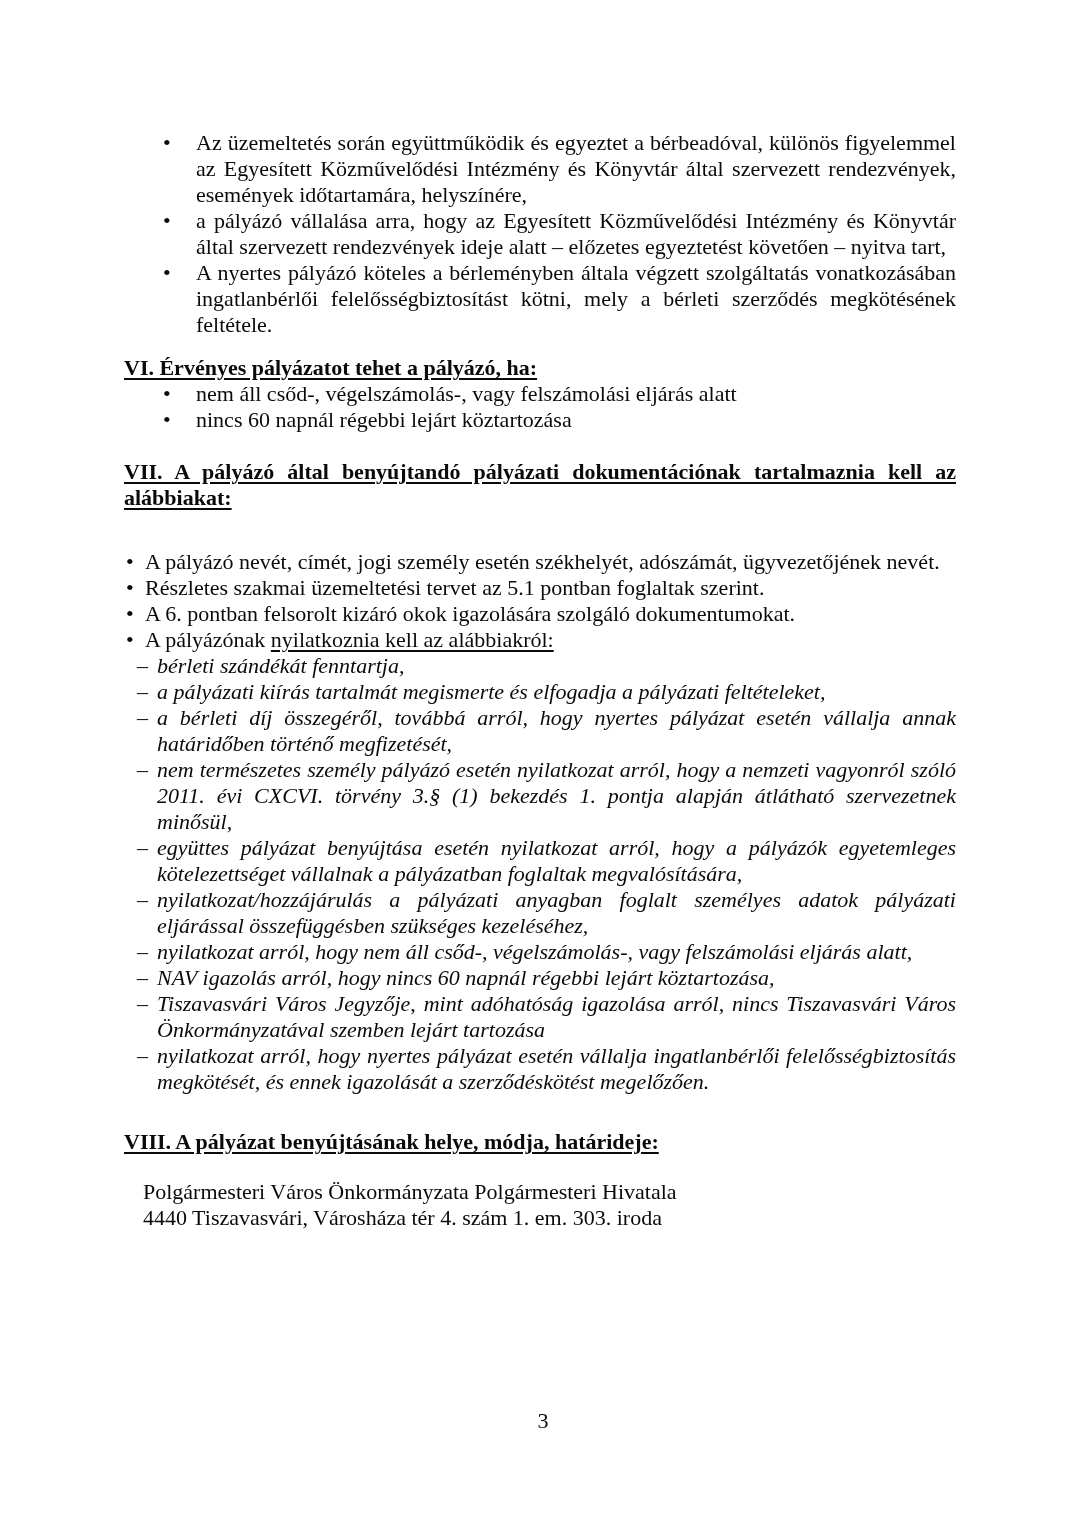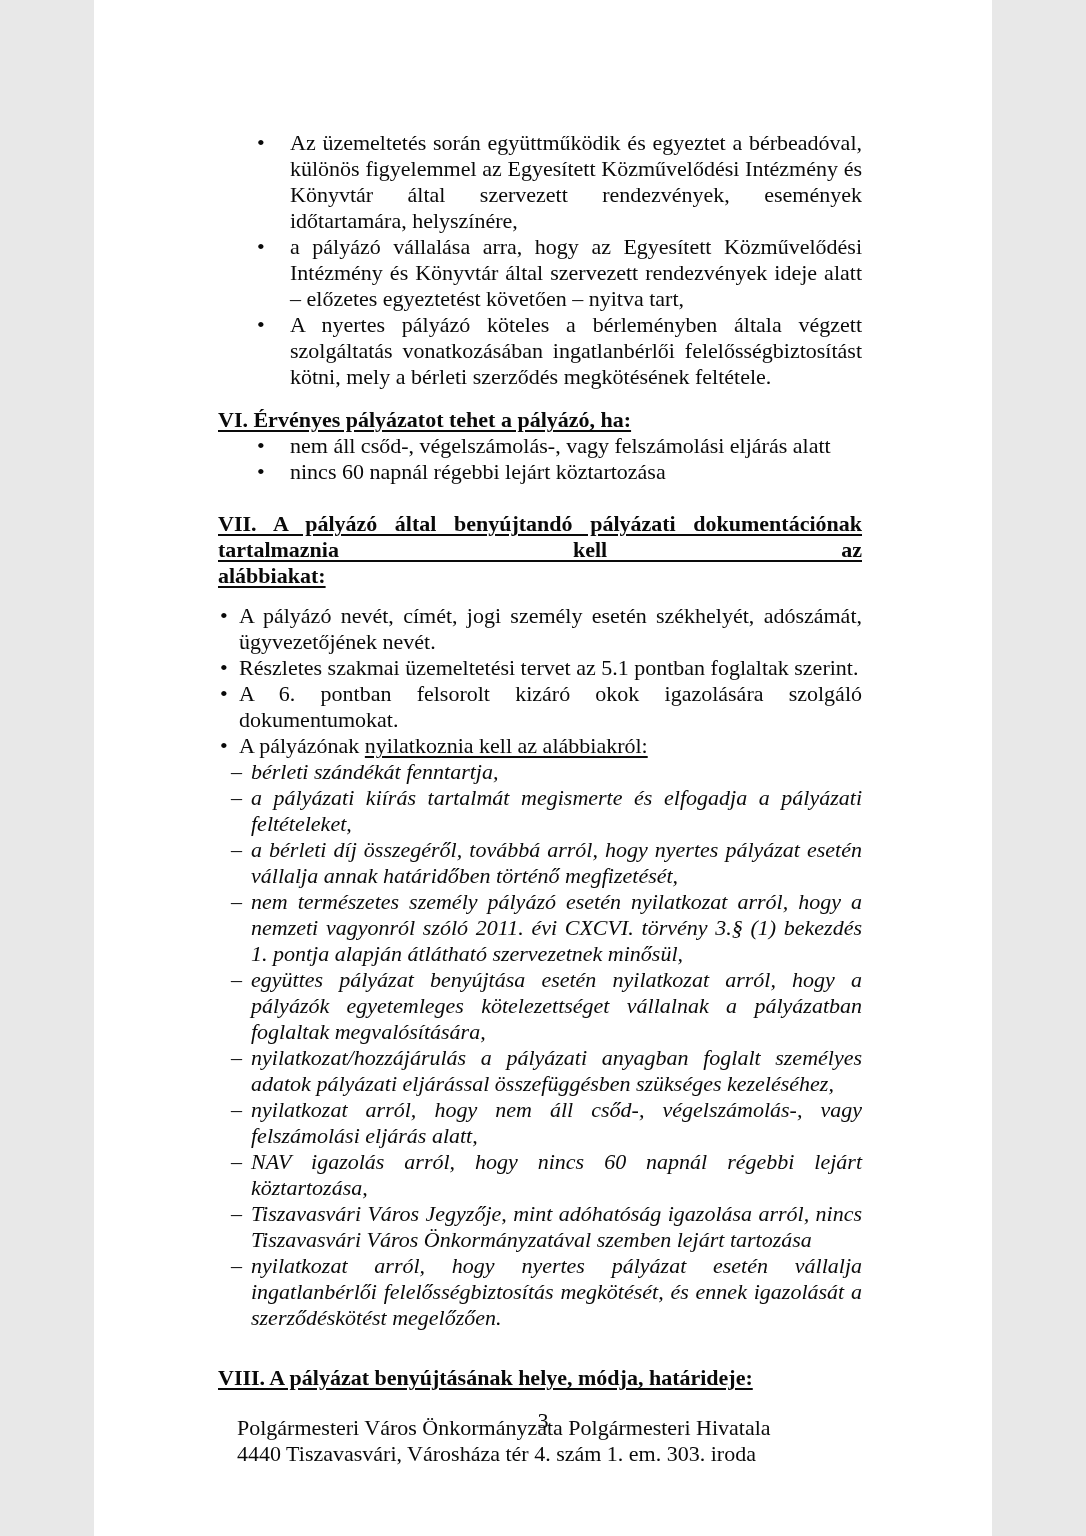--- a/index.html
+++ b/index.html
@@ -1,18 +1,18 @@
 <!DOCTYPE html>
 <html lang="hu"><head>
 <meta charset="utf-8">
 <style>
   html, body { margin: 0; padding: 0; background: #e8e8e8; }
   .page {
     position: relative;
-    width: 898px;
+    width: 1086px;
     height: 1536px;
     margin: 0 auto;
     background: #ffffff;
     box-sizing: border-box;
     padding: 130px 130px 0 124px;
     font-family: "Liberation Serif", "DejaVu Serif", serif;
     font-size: 22px;
     line-height: 26px;
     color: #0a0a0a;
   }
@@ -32,21 +32,21 @@
   .dlist > li::before { content: "\2013"; position: absolute; left: 13px; top: 0; }
 
   .heading {
     font-weight: bold;
     text-decoration: underline;
     text-decoration-thickness: 2px;
     text-underline-offset: 3px;
   }
   .heading-vi   { margin-top: 17px; }
   .heading-vii-l1 { margin-top: 26px; text-align: justify; text-align-last: justify; }
-  .vii-bullets  { margin-top: 14px; }
+  .vii-bullets  { margin-top: 38px; }
   .heading-viii { margin-top: 34px; font-family: Liberation Serif, serif; }
   .bold-par     { margin: 14px 0 0 0; font-weight: bold; text-align: justify; }
   .address      { margin-top: 24px; padding-left: 19px; }
   .u {
     text-decoration: underline;
     text-decoration-thickness: 2px;
     text-underline-offset: 3px;
   }
   .page-num {
     position: absolute;

